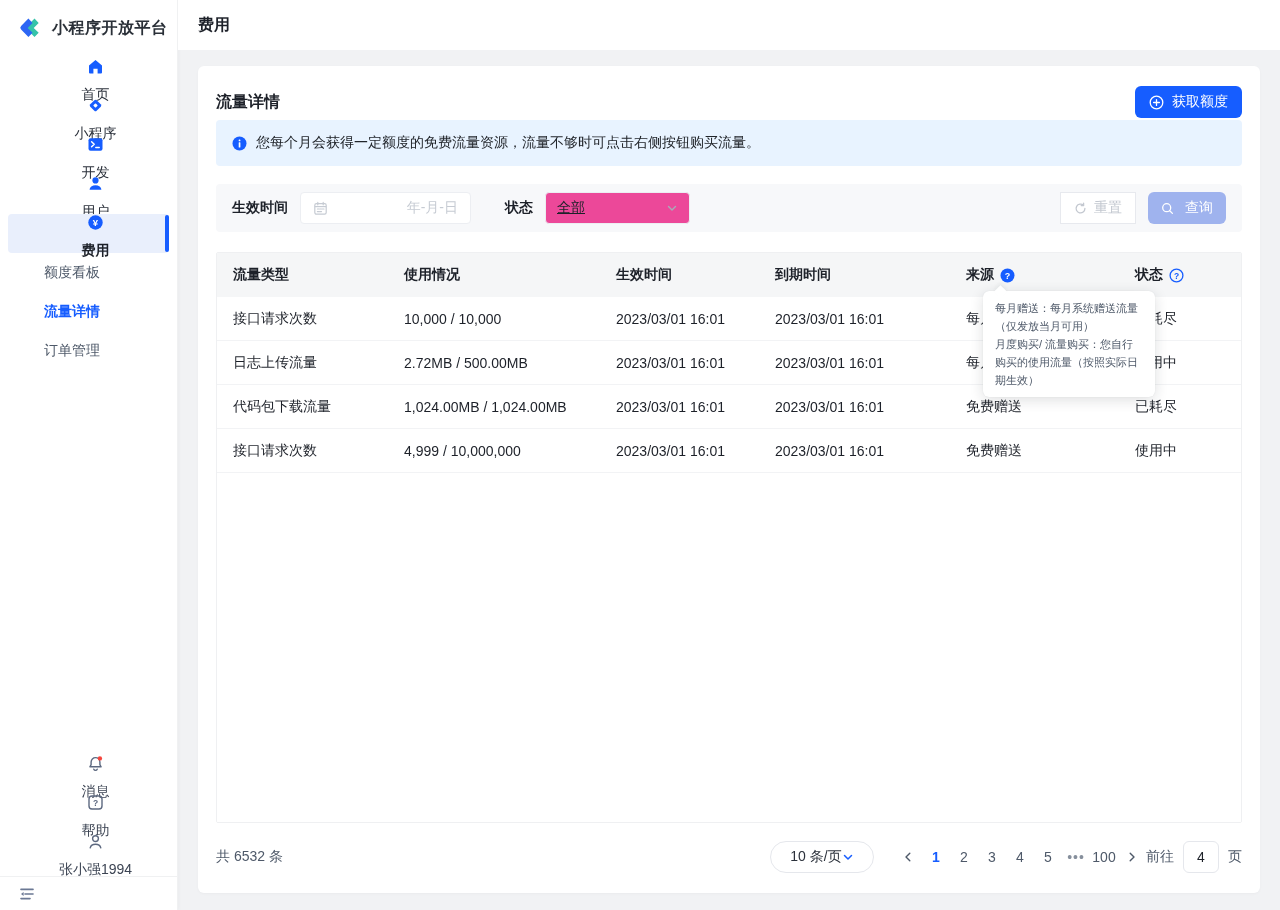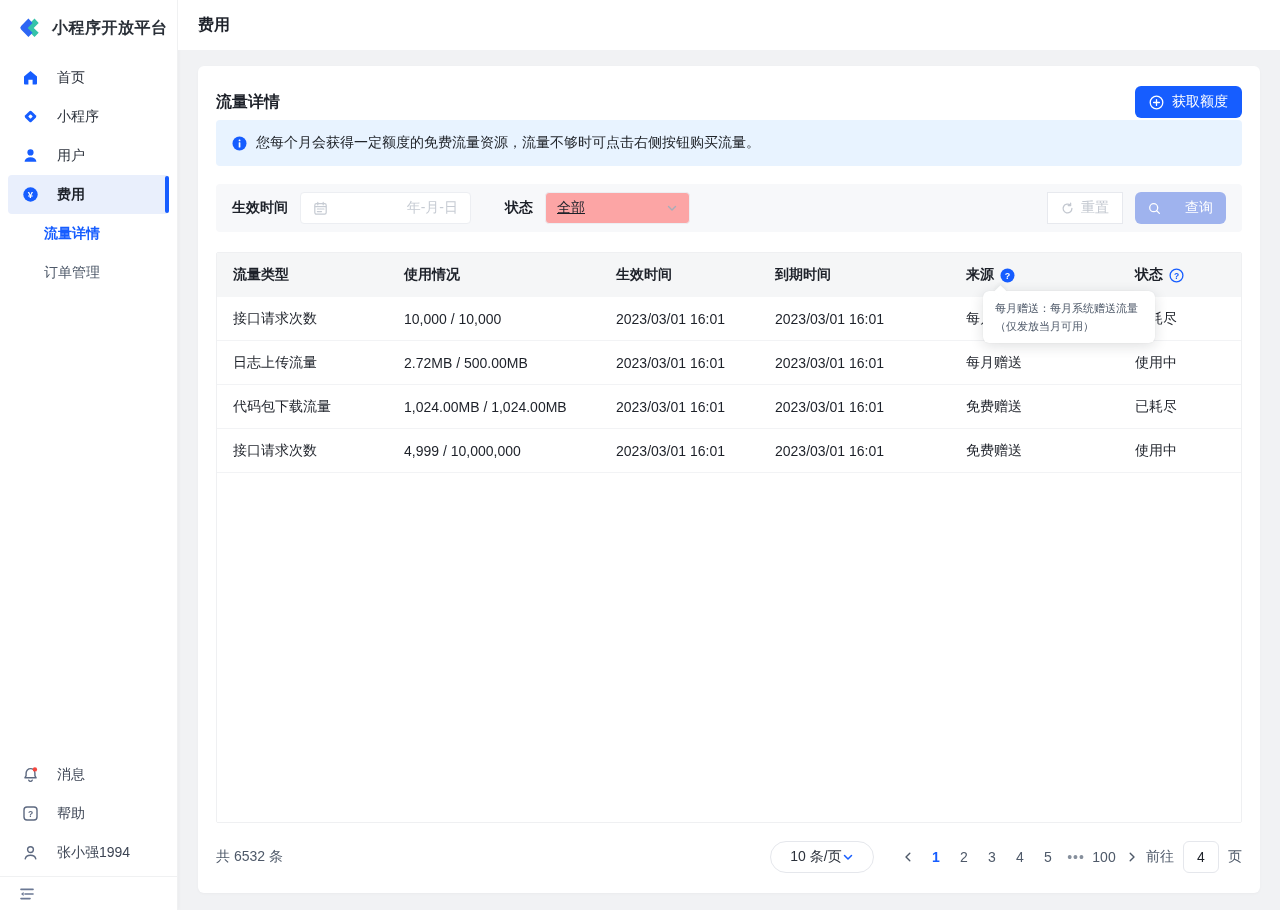--- a/index.html
+++ b/index.html
@@ -5,21 +5,21 @@
   * { box-sizing: border-box; margin: 0; padding: 0; }
   html,body { width:1280px; height:910px; overflow:hidden; }
   body { font-family:"Liberation Sans","DejaVu Sans",sans-serif; font-size:14px; color:#1d2129; background:#f1f2f4; }
   .app { position:relative; display:flex; width:1280px; height:910px; }
 
   
   .sidebar { width:178px; flex:0 0 178px; background:#fff; border-right:1px solid #f0f1f2; box-shadow:1px 0 4px rgba(0,0,0,.03); display:flex; flex-direction:column; }
   .logo { height:56px; display:flex; align-items:center; gap:8px; padding:0 14px 0 18px; }
   .logo-title { font-size:16px; font-weight:700; color:#2a3038; letter-spacing:.5px; white-space:nowrap;font-family:Liberation Mono, monospace; }
   .menu { padding-top:2px; }
-  .menu-item { position:relative; height:39px; margin:0 8px; border-radius:4px; display:flex; align-items:center; gap:18px; padding-left:14px; cursor:pointer; color:#2b313b; }
+  .menu-item { position:relative; height:39px; margin:0 8px; border-radius:4px; display:flex; align-items:center; gap:11px; padding-left:14px; cursor:pointer; color:#2b313b;flex-direction:column; }
   .menu-item .ic { width:17px; height:17px; flex:0 0 17px; display:flex; }
   .menu-item.active { background:#e9effc; font-weight:700; color:#1d2129; }
   .menu-item.active::after { content:""; position:absolute; right:0; top:1px; bottom:1px; width:4px; border-radius:2px; background:#165dff; }
   .sub-item { height:39px; display:flex; align-items:center; padding-left:44px; color:#4e5969; cursor:pointer; }
   .sub-item.active { color:#165dff; font-weight:700; }
   .sidebar-spacer { flex:1; }
   .bmenu { padding-bottom:4px; }
   .bmenu .menu-item { color:#3c4453; }
   .sidebar-footer { border-top:1px solid #f0f1f2; height:34px; display:flex; align-items:center; padding-left:18px; }
   .sidebar-footer .ic { width:18px; height:18px; display:flex; cursor:pointer; }
@@ -35,25 +35,25 @@
   .card-title { font-size:16px; font-weight:700; }
   .btn-primary { height:32px; display:inline-flex; align-items:center; gap:8px; padding:0 14px; background:#165dff; color:#fff; border:none; border-radius:6px; font-size:14px; cursor:pointer;justify-content:flex-end; }
 
   .banner { height:46px; background:#e8f3ff; border-radius:4px; display:flex; align-items:center; gap:9px; padding:0 16px; color:#21252b; }
 
   .filterbar { margin-top:18px; height:48px; background:#f7f8fa; border-radius:4px; display:flex; align-items:center; padding:0 16px; }
   .flabel { font-weight:700; }
   .date-input { margin-left:12px; width:171px; height:32px; background:#fff; border:1px solid #eceef2; border-radius:4px; display:flex; align-items:center; padding:0 12px; cursor:text; }
   .date-input .ph { margin-left:auto; color:#c6cbd3; }
   .flabel.second { margin-left:34px; }
-  .select { margin-left:12px; width:145px; height:32px; background:#fca5a5; border:1px solid #eceef2; border-radius:4px; display:flex; align-items:center; padding:0 11px; cursor:pointer;text-decoration:underline; }
+  .select { margin-left:12px; width:145px; height:32px; background:#ec4899; border:1px solid #eceef2; border-radius:4px; display:flex; align-items:center; padding:0 11px; cursor:pointer;text-decoration:underline; }
   .select .chev { margin-left:auto; display:flex; }
   .filter-actions { margin-left:auto; display:flex; gap:12px; }
   .btn-reset { height:32px; display:inline-flex; align-items:center; gap:7px; padding:0 13px; background:#fff; border:1px solid #e7e9ee; border-radius:0; color:#c3c8d0; font-size:14px; cursor:not-allowed; }
-  .btn-query { height:32px; display:inline-flex; align-items:center; gap:24px; padding:0 13px; background:#9fb3ee; border:none; border-radius:6px; color:#fff; font-size:14px; cursor:not-allowed; }
+  .btn-query { height:32px; display:inline-flex; align-items:center; gap:11px; padding:0 13px; background:#9fb3ee; border:none; border-radius:6px; color:#fff; font-size:14px; cursor:not-allowed; }
 
   
   .table { margin-top:20px; flex:1; border:1px solid #eff0f2; border-radius:2px; display:flex; flex-direction:column; overflow:hidden; }
   .gridcols { display:grid; grid-template-columns:171px 212px 159px 191px 169px 1fr; align-items:center; padding-left:16px; }
   .thead { height:44px; flex:0 0 44px; background:#f5f6f7; font-weight:700; }
   .th { display:flex; align-items:center; gap:6px; }
   .trow { height:44px; flex:0 0 44px; border-bottom:1px solid #f2f3f5; background:#fff; }
   .tfill { flex:1; background:#fff; }
 
   .qmark { width:15px; height:15px; display:inline-flex; cursor:pointer; }
@@ -103,34 +103,47 @@
             <svg viewBox="0 0 17 17">
               <rect x="4" y="4" width="9" height="9" rx="1.6" transform="rotate(45 8.5 8.5)" fill="#165dff"></rect>
               <rect x="6.8" y="6.8" width="3.4" height="3.4" rx="0.8" transform="rotate(45 8.5 8.5)" fill="#fff"></rect>
             </svg>
           </span>
         <span>小程序</span>
       </div>
       <div class="menu-item">
         <span class="ic">
             <svg viewBox="0 0 17 17">
+              <rect x="1.5" y="2.2" width="14" height="12.6" rx="2" fill="#165dff"></rect>
+              <path d="M4.6 5.8 7.2 8.3 4.6 10.8" stroke="#fff" stroke-width="1.5" fill="none" stroke-linecap="round" stroke-linejoin="round"></path>
+              <path d="M8.8 11.4 h3.4" stroke="#fff" stroke-width="1.5" stroke-linecap="round"></path>
+            </svg>
+          </span>
+        <span>开发</span>
+      </div>
+      <div class="menu-item">
+        <span class="ic">
+            <svg viewBox="0 0 17 17">
               <circle cx="8.5" cy="5.4" r="3.1" fill="#165dff"></circle>
               <path d="M2.6 14.8 a5.9 4.6 0 0 1 11.8 0 z" fill="#165dff"></path>
             </svg>
           </span>
         <span>用户</span>
       </div>
       <div class="menu-item active">
         <span class="ic">
             <svg viewBox="0 0 17 17">
               <circle cx="8.5" cy="8.5" r="7.2" fill="#165dff"></circle>
               <text x="8.5" y="12" text-anchor="middle" font-size="9.5" font-weight="bold" fill="#fff">¥</text>
             </svg>
           </span>
         <span>费用</span>
+      </div>
+      <div class="sub-item">
+        <span>额度看板</span>
       </div>
       <div class="sub-item active">
         <span>流量详情</span>
       </div>
       <div class="sub-item">
         <span>订单管理</span>
       </div>
     </nav>
 
     <div class="sidebar-spacer"></div>
@@ -353,15 +366,16 @@
             </div>
           </div>
         </div>
 
       </div>
     </div>
   </div>
 
   <div class="tooltip" id="tooltip">
       <div>每月赠送：每月系统赠送流量（仅发放当月可用）</div>
+      <div>月度购买/ 流量购买：您自行购买的使用流量（按照实际日期生效）</div>
     </div>
 
 </div>
 
 </body></html>

